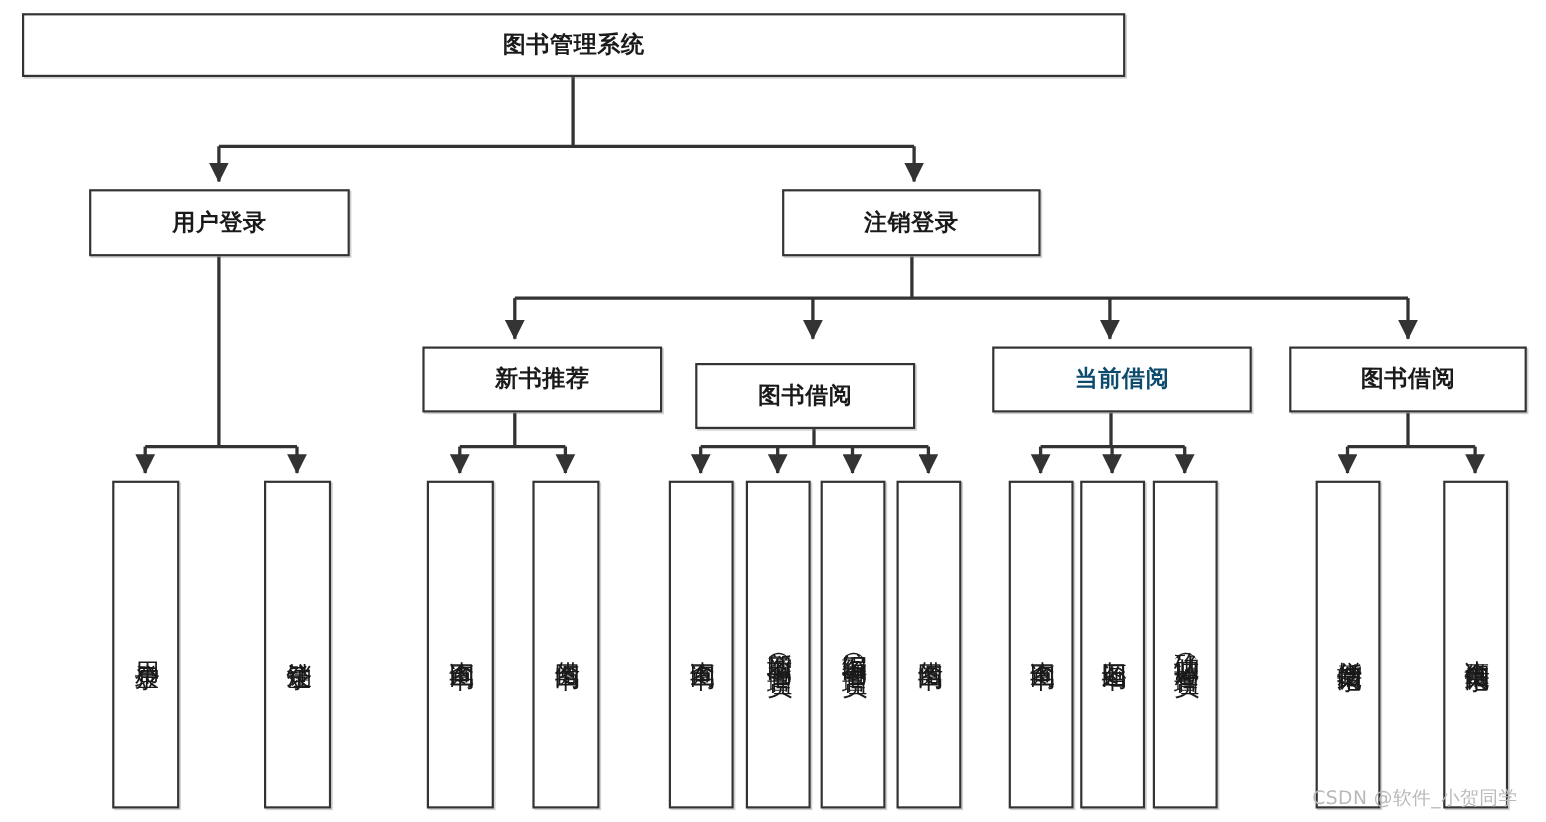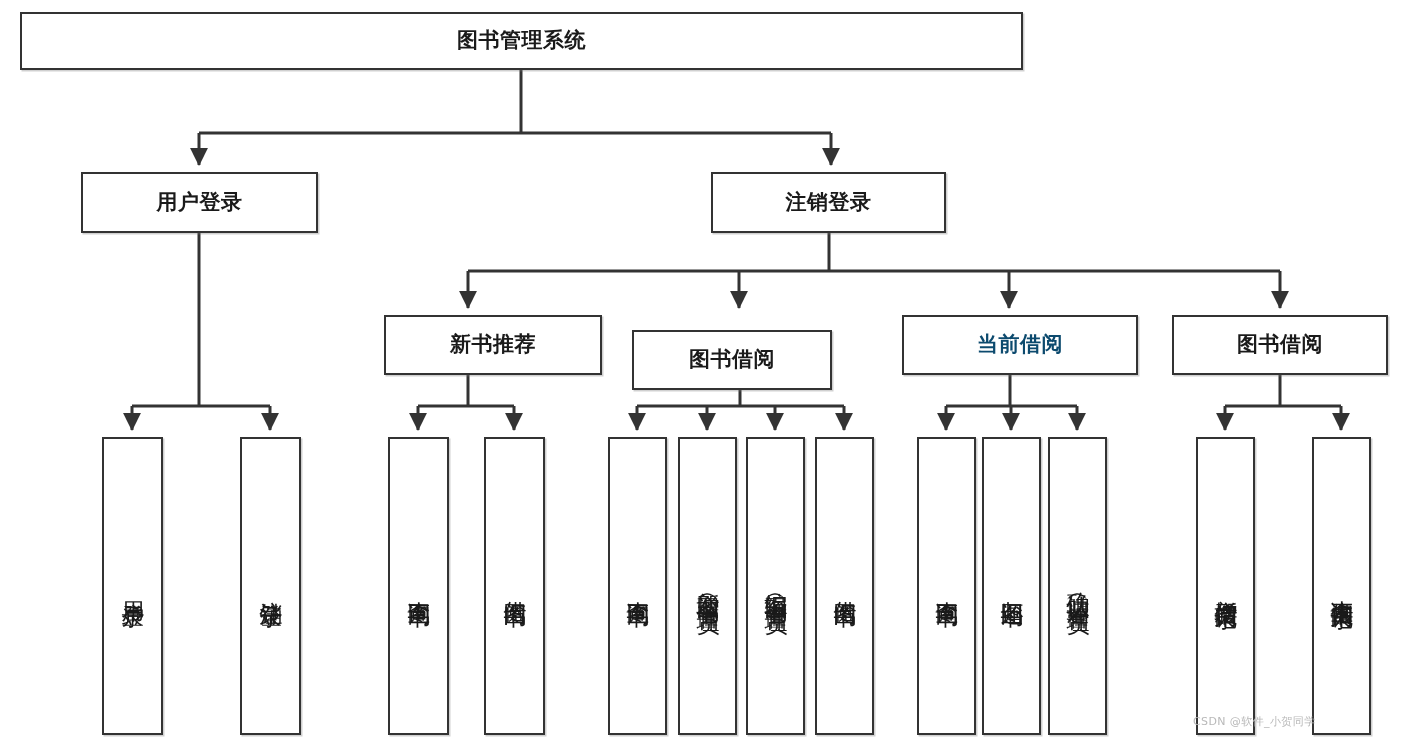--- a/index.html
+++ b/index.html
@@ -62,21 +62,21 @@
   .node.vertical.fill {
     align-items: flex-start;
   }
   .node.vertical.fill .node-label {
     letter-spacing: 3px;
   }
   .watermark {
     position: absolute;
     left: 1193px;
     top: 714px;
-    font-size: 11px;
+    font-size: 17px;
     color: #b9b9b9;
     white-space: nowrap;
     letter-spacing: 0.4px;
   }
 </style>
 </head>
 <body>
 
 <div id="diagram-root" style="background: rgb(255, 255, 255);">
 

